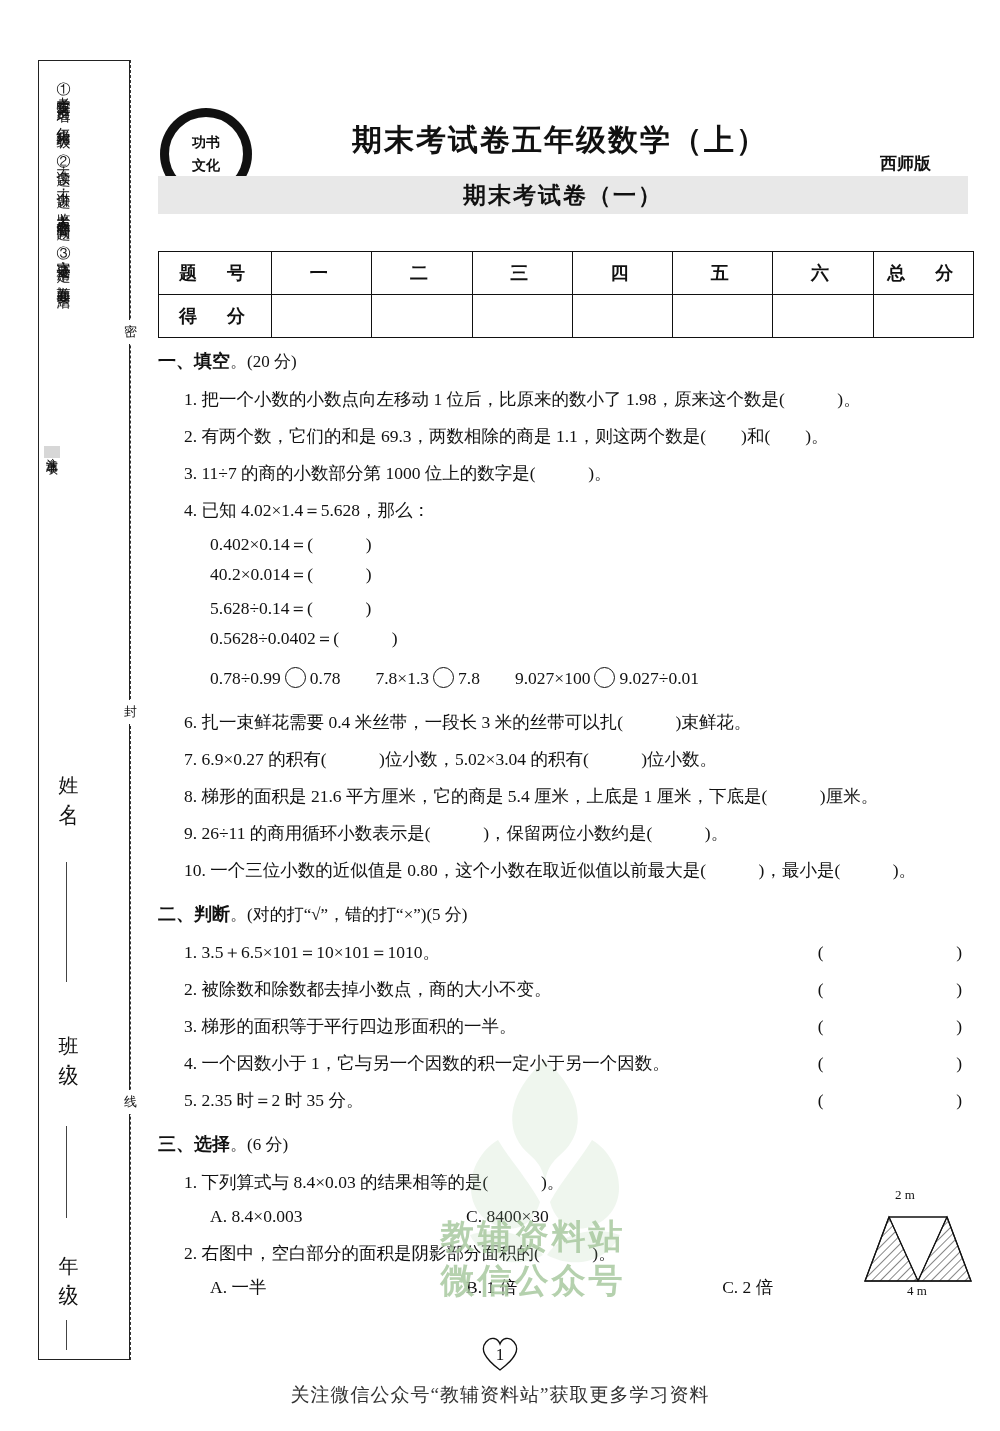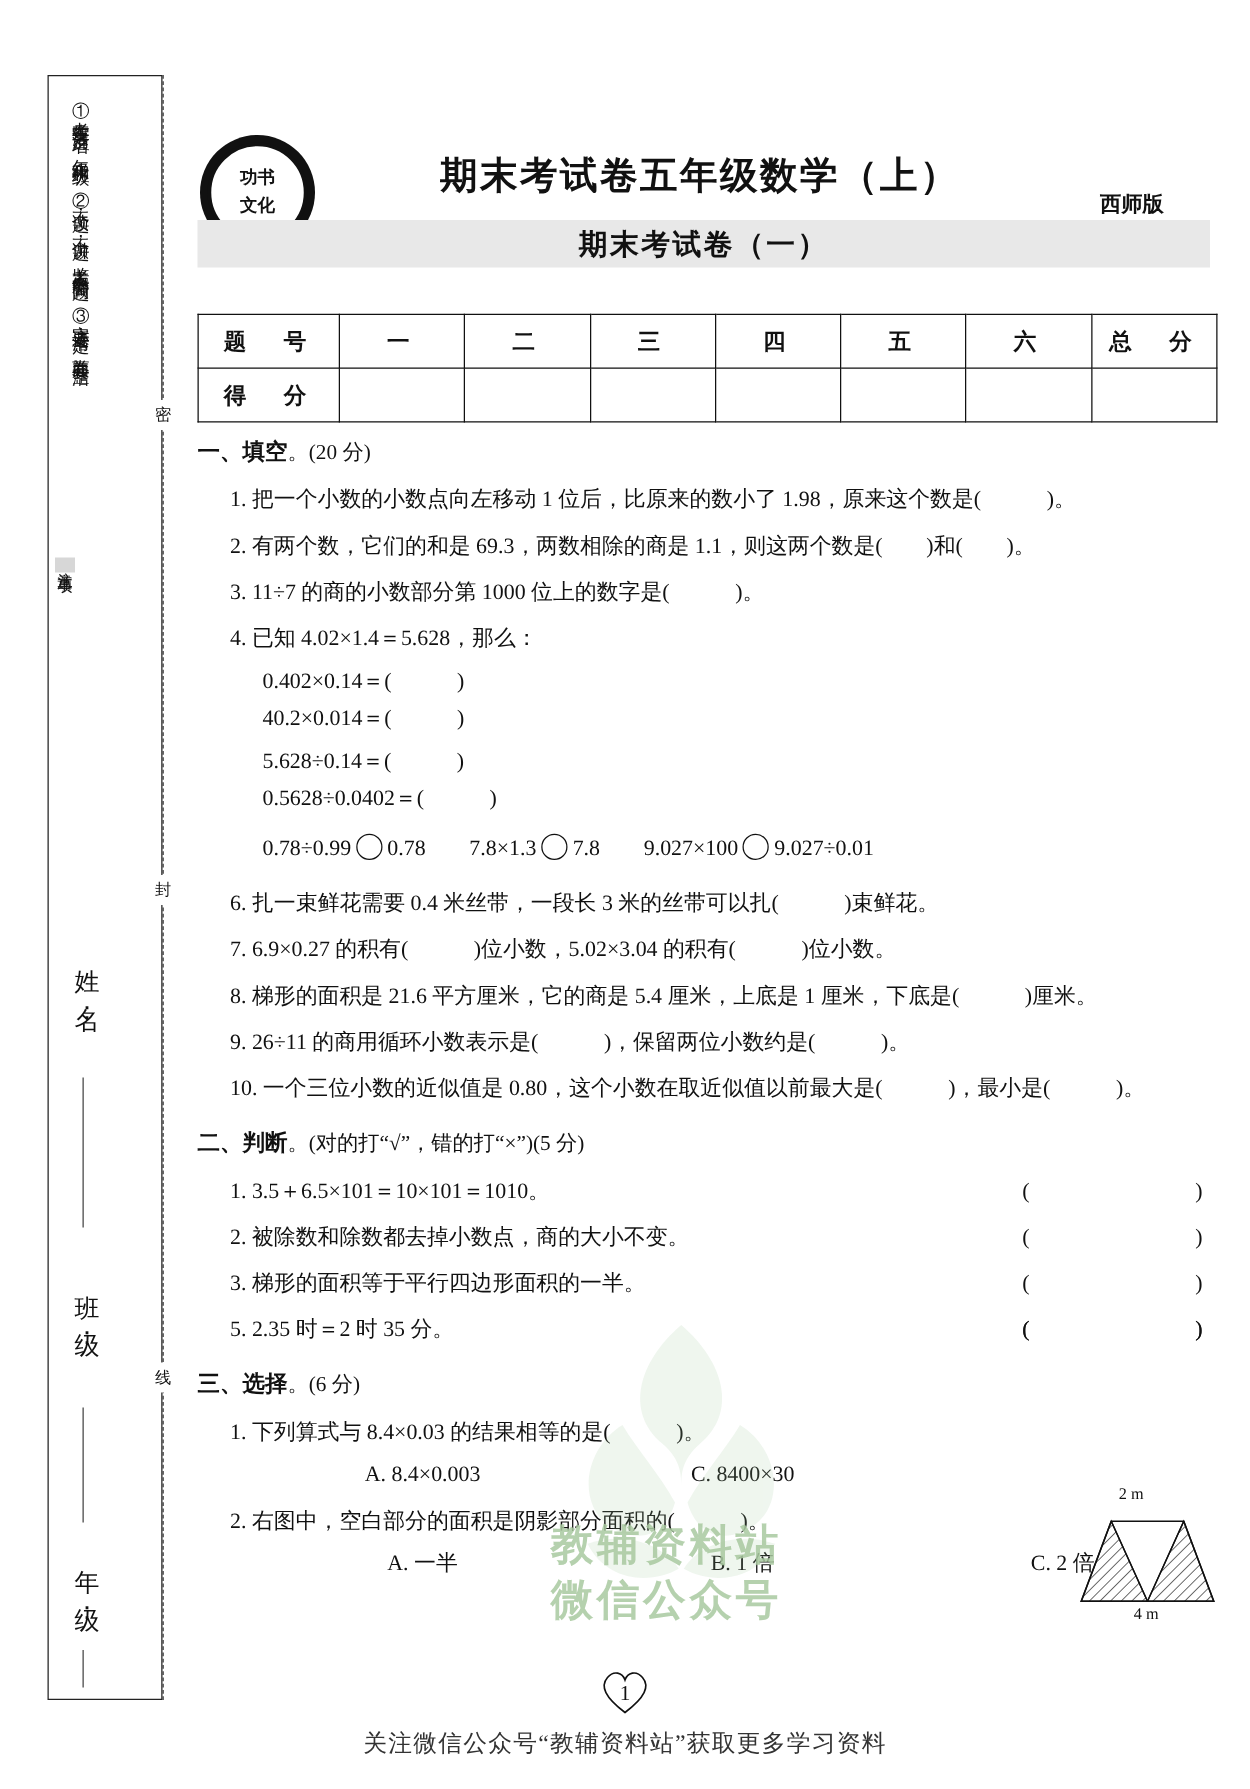--- a/index.html
+++ b/index.html
@@ -105,21 +105,21 @@
   .qsub{margin:4px 0 0 52px;}
   .two-col{display:flex;flex-direction:column;}
   .two-col>div{width:50%;}
   .bigcircle{
     display:inline-block;width:19px;height:19px;border:1.5px solid #111;border-radius:50%;
     vertical-align:-4px;margin:0 4px;
   }
   .tf-row{position:relative;}
   .tf-mark{position:absolute;right:4px;top:0;letter-spacing:20px;}
   .choices{display:flex;margin:4px 0 0 52px;}
-  .choices>div{width:33%;text-align:center;}
+  .choices>div{width:33%;}
 
   
   .figure{position:absolute;left:855px;top:1195px;width:125px;height:110px;}
 
   
   .wm{
     position:absolute;left:380px;top:1020px;width:330px;height:300px;
     opacity:.30;pointer-events:none;
   }
   .wm-text{
@@ -236,20 +236,21 @@
     </div>
     <div class="q tf-row">
       <span>2. 被除数和除数都去掉小数点，商的大小不变。</span>
       <span class="tf-mark">(　　　)</span>
     </div>
     <div class="q tf-row">
       <span>3. 梯形的面积等于平行四边形面积的一半。</span>
       <span class="tf-mark">(　　　)</span>
     </div>
     <div class="q tf-row">
+      <span>4. 一个因数小于 1，它与另一个因数的积一定小于另一个因数。</span>
       <span class="tf-mark">(　　　)</span>
     </div>
     <div class="q tf-row">
       <span>5. 2.35 时＝2 时 35 分。</span>
       <span class="tf-mark">(　　　)</span>
     </div>
 
     <div class="sec" style="margin-top:14px">
       <span>三、选择</span><span class="pts">。(6 分)</span>
     </div>

